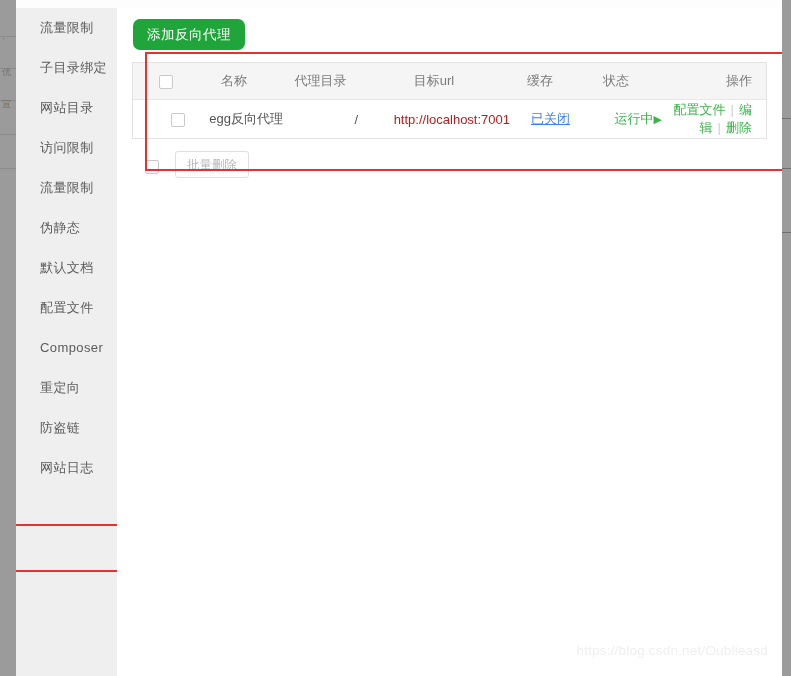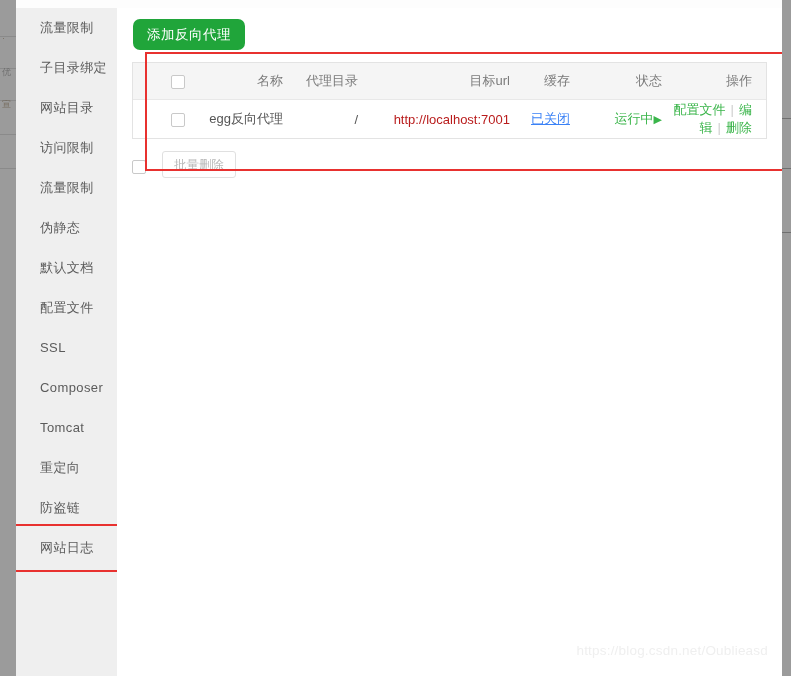--- a/index.html
+++ b/index.html
@@ -139,21 +139,21 @@
     width: 100%;
     border-collapse: collapse;
     table-layout: fixed;
   }
   .tbl thead th {
     background: #f5f5f5;
     height: 36px;
     font-weight: normal;
     color: #7b7b7b;
     font-size: 13px;
-    text-align: right;
+    text-align: center;
     border-bottom: 1px solid #e8e8e8;
     padding: 0;
   }
   .tbl tbody td {
     height: 38px;
     font-size: 13px;
     color: #555;
     border-bottom: none;
     padding: 0;
     text-align: right;
@@ -186,21 +186,21 @@
   .play-icon { font-size: 11px; }
   .op-link {
     color: #3ab54a;
     text-decoration: none;
     cursor: pointer;
   }
   .op-sep { color: #cdcdcd; padding: 0 5px; }
 
   #footer-bar {
     position: absolute;
-    left: 1px; top: 139px;
+    left: 14px; top: 139px;
     width: 635px;
     height: 42px;
     font-family: Liberation Serif, serif;
   }
   #footer-check {
     position: absolute;
     left: 14px; top: 13px;
   }
   #batch-delete-button {
     position: absolute;
@@ -282,27 +282,21 @@
     <div class="nav-item">
       <span>伪静态</span>
     </div>
     <div class="nav-item">
       <span>默认文档</span>
     </div>
     <div class="nav-item">
       <span>配置文件</span>
     </div>
     <div class="nav-item">
-      <span>SSL</span>
-    </div>
-    <div class="nav-item">
       <span>Composer</span>
-    </div>
-    <div class="nav-item">
-      <span>Tomcat</span>
     </div>
     <div class="nav-item">
       <span>重定向</span>
     </div>
     <div class="nav-item">
       <span>防盗链</span>
     </div>
     <div class="nav-item">
       <span>网站日志</span>
     </div>

